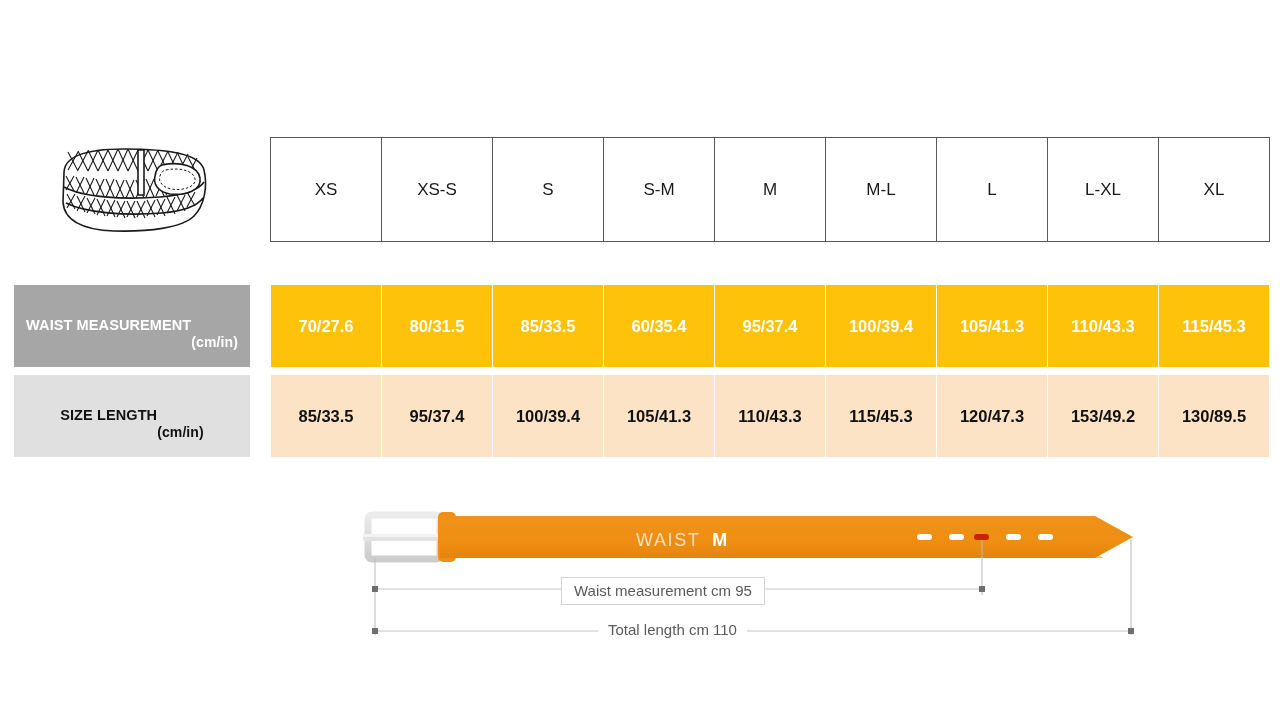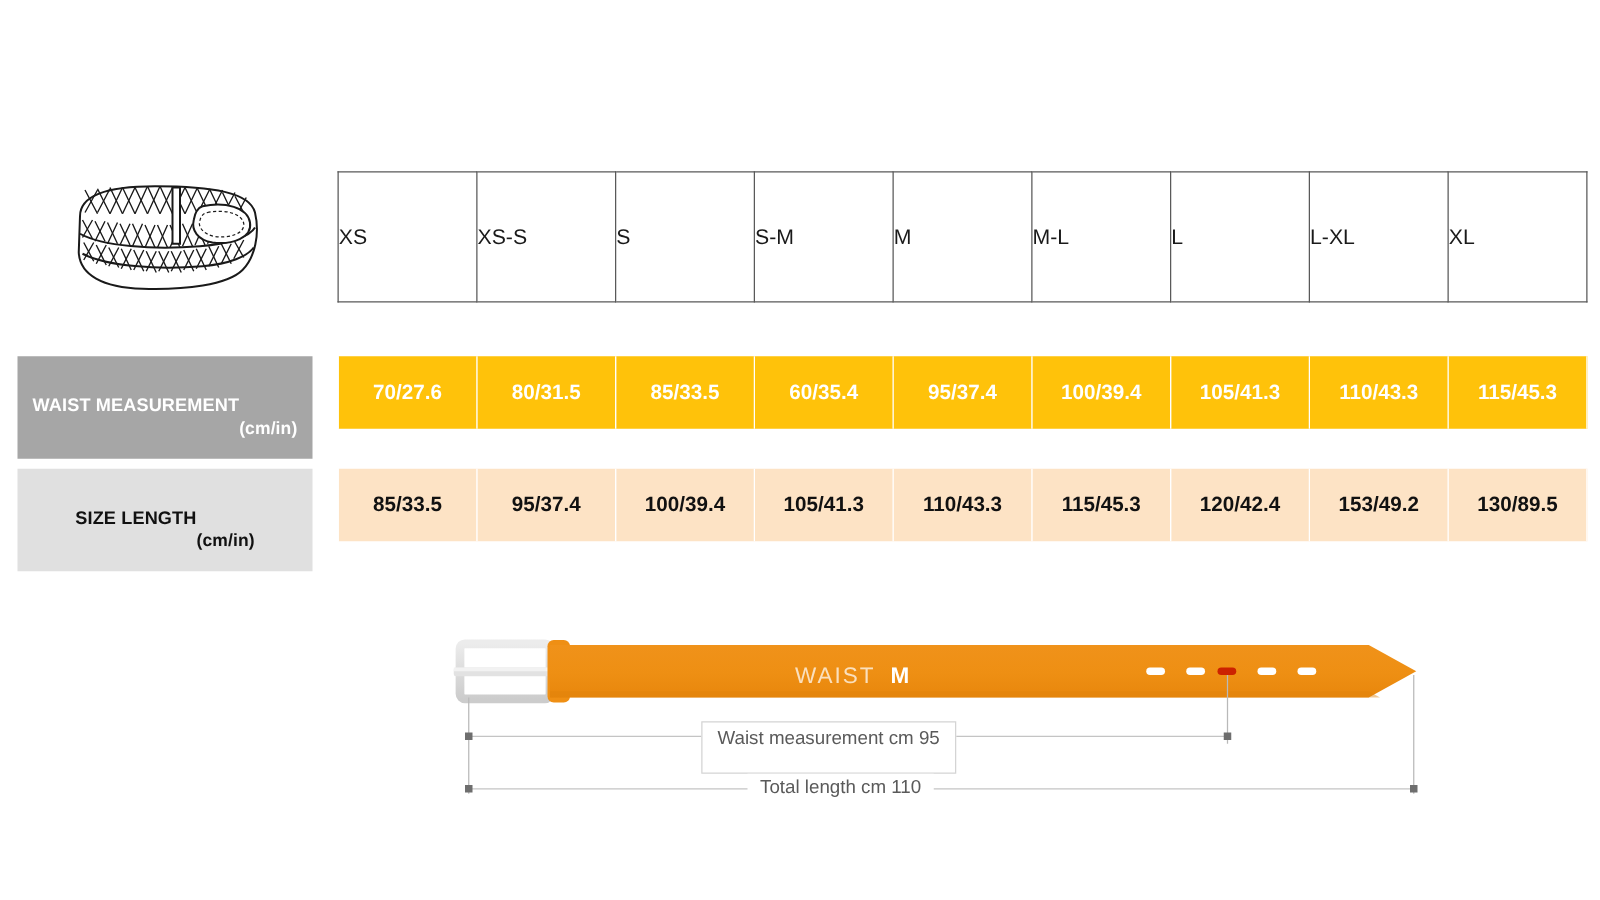--- a/index.html
+++ b/index.html
@@ -29,20 +29,21 @@
     position: absolute;
     left: 270px;
     top: 137px;
     width: 1000px;
     height: 105px;
     border-collapse: collapse;
     table-layout: fixed;
   }
   .size-header-table td {
     border: 1.6px solid #595959;
+    text-align: center;
     vertical-align: middle;
     font-size: 17px;
     color: #1a1a1a;
     font-weight: 400;
     padding: 0;
   }
 
   
   .row-label {
     position: absolute;
@@ -71,21 +72,21 @@
   .label-total {
     top: 375px;
     background: #e0e0e0;
     color: #111111;
   }
 
   .data-table {
     position: absolute;
     left: 270px;
     width: 1000px;
-    height: 58px;
+    height: 82px;
     border-collapse: collapse;
     table-layout: fixed;
   }
   .data-table td {
     text-align: center;
     vertical-align: middle;
     font-size: 16.5px;
     font-weight: bold;
     padding: 0;
   }
@@ -138,21 +139,21 @@
     position: absolute;
     font-size: 15px;
     color: #5a5a5a;
     background: #ffffff;
     white-space: nowrap;
   }
   .dim-waist {
     top: 577px;
     left: 561px;
     border: 1px solid #d4d4d4;
-    padding: 4px 12px 19px 12px;
+    padding: 4px 12px 5px 12px;
   }
   .dim-total {
     top: 619px;
     left: 598px;
     padding: 2px 10px;
   }
 </style>
 </head>
 <body>
 
@@ -252,21 +253,21 @@
 </div>
 <table class="data-table table-total">
   <tbody>
       <tr>
     <td>85/33.5</td>
     <td>95/37.4</td>
     <td>100/39.4</td>
     <td>105/41.3</td>
     <td>110/43.3</td>
     <td>115/45.3</td>
-    <td>120/42.4</td>
+    <td>120/47.3</td>
     <td>153/49.2</td>
     <td>130/89.5</td>
   </tr>
 </tbody>
   </table>
 
 <div class="diagram">
   <svg width="1280" height="165" viewBox="0 0 1280 165" xmlns="http://www.w3.org/2000/svg">
     <defs>
       <linearGradient id="strapGrad" x1="0" y1="0" x2="0" y2="1">

